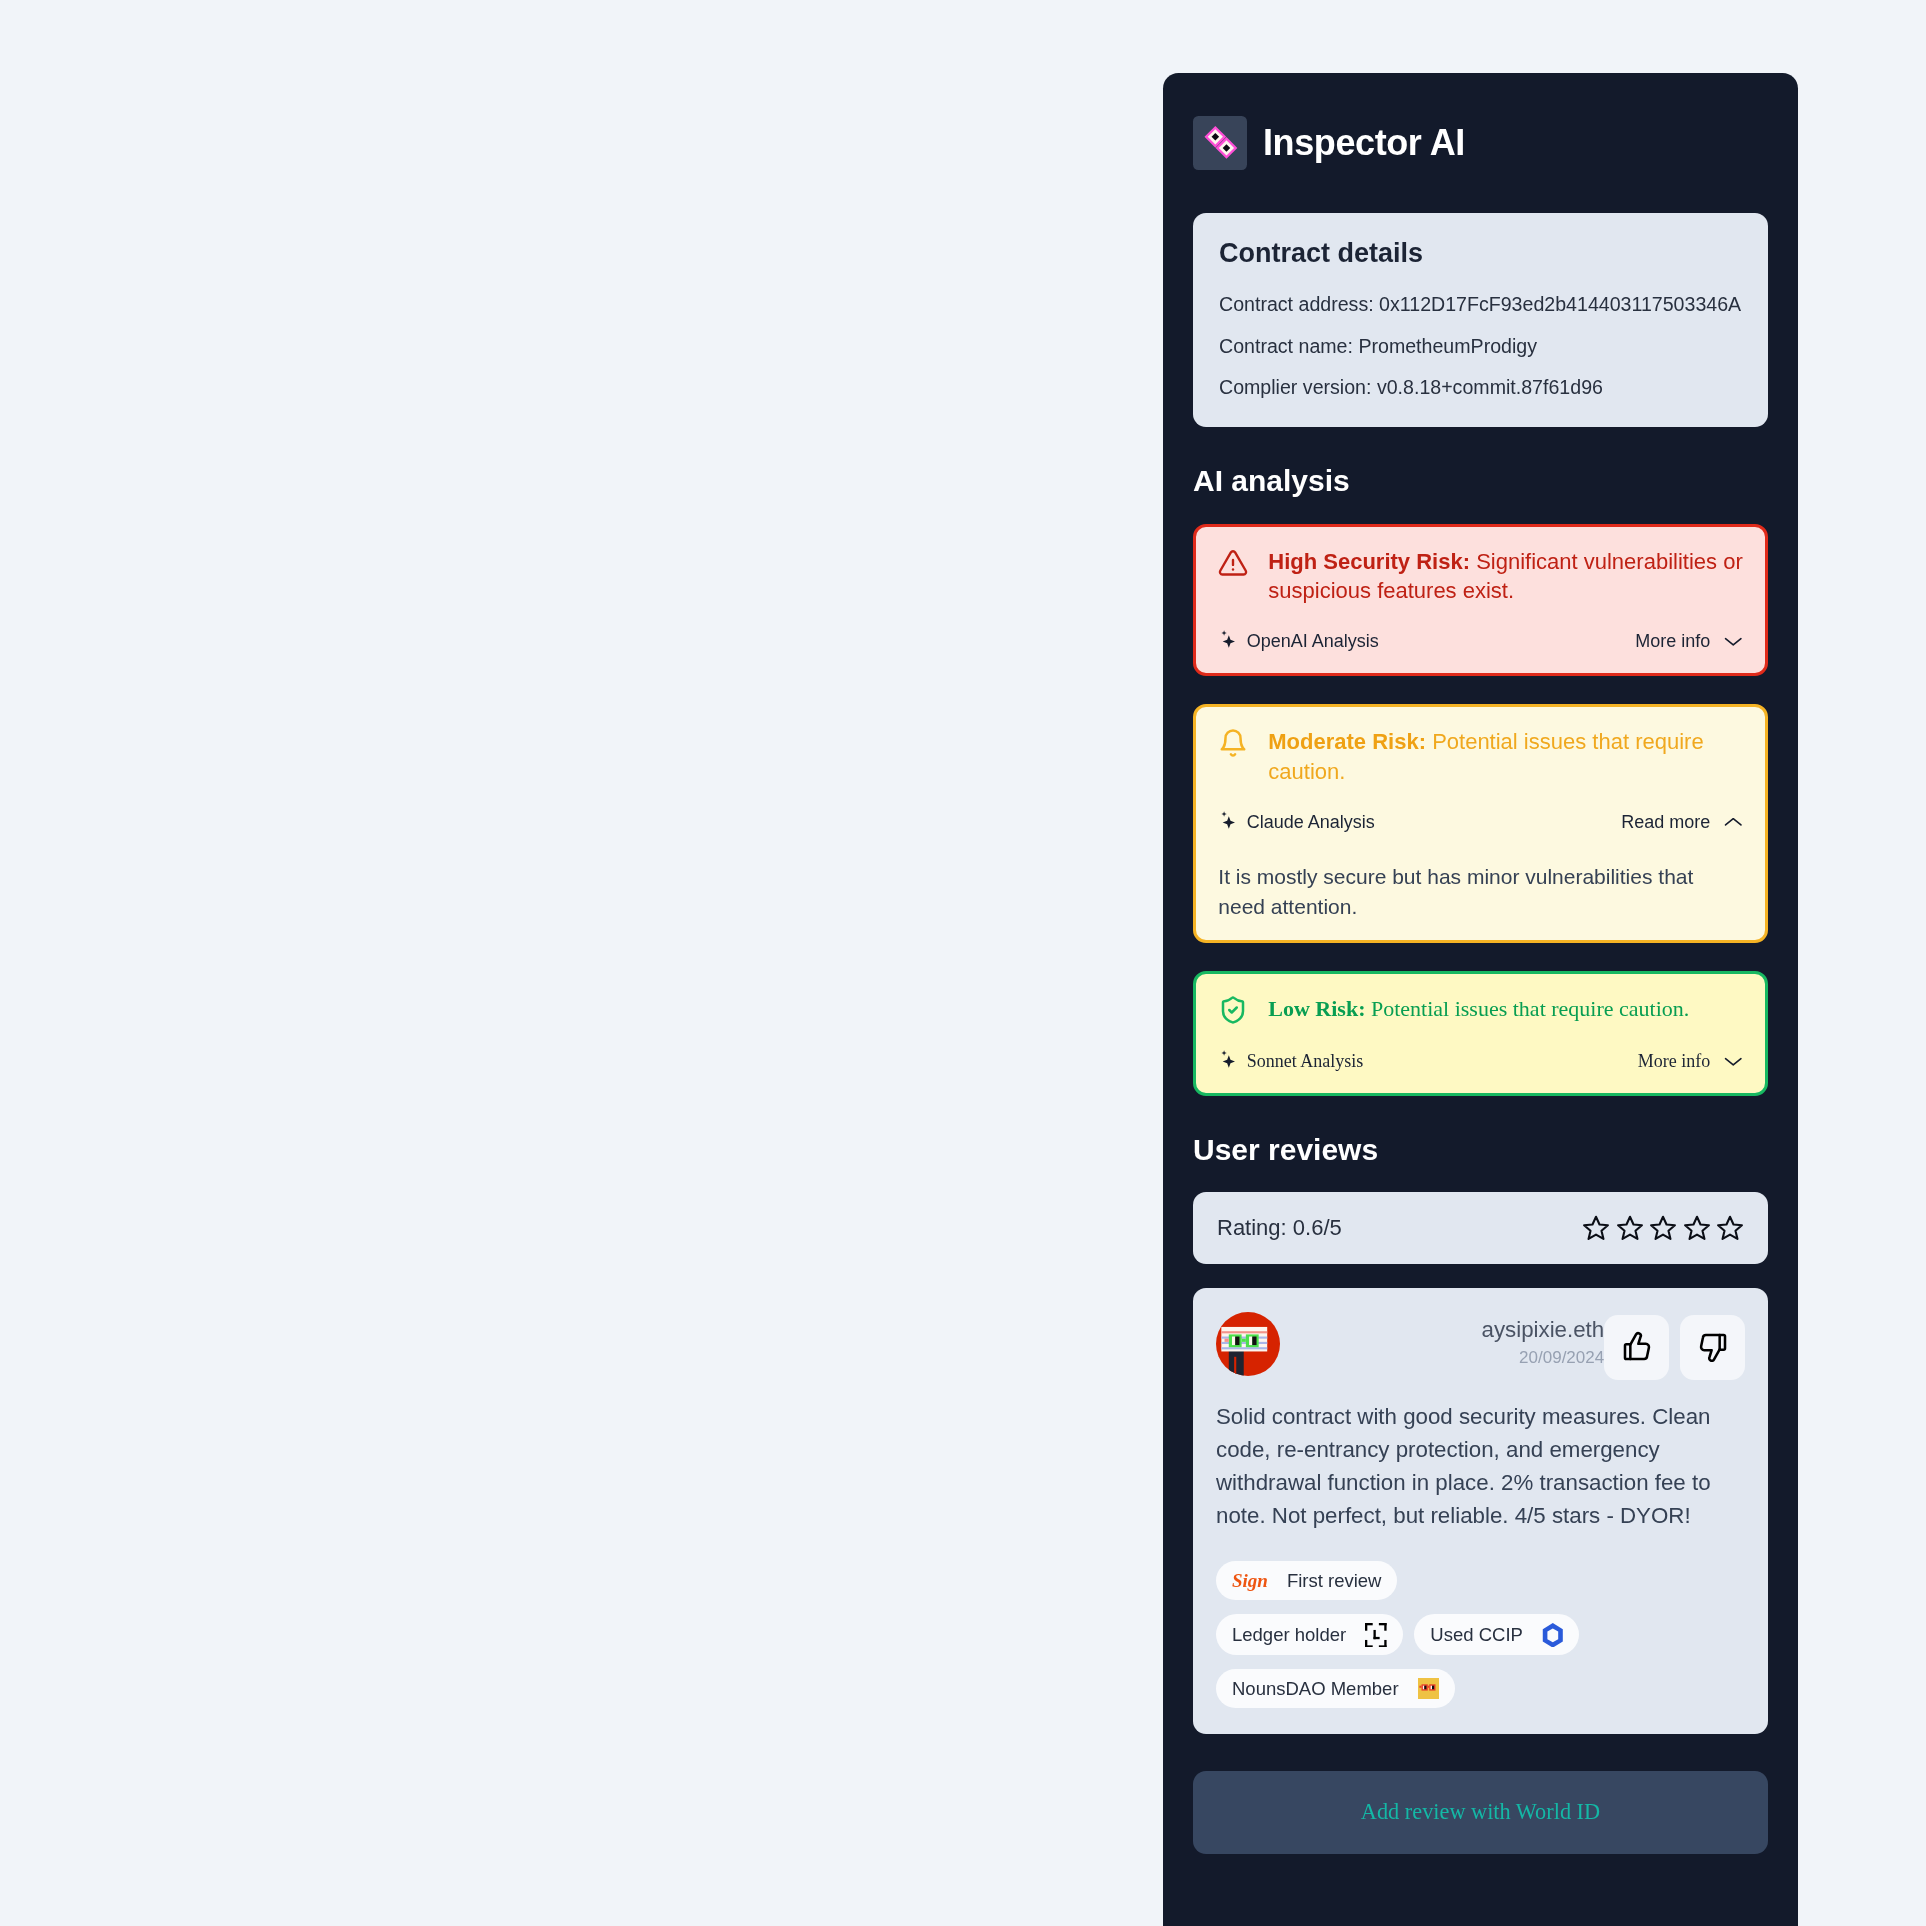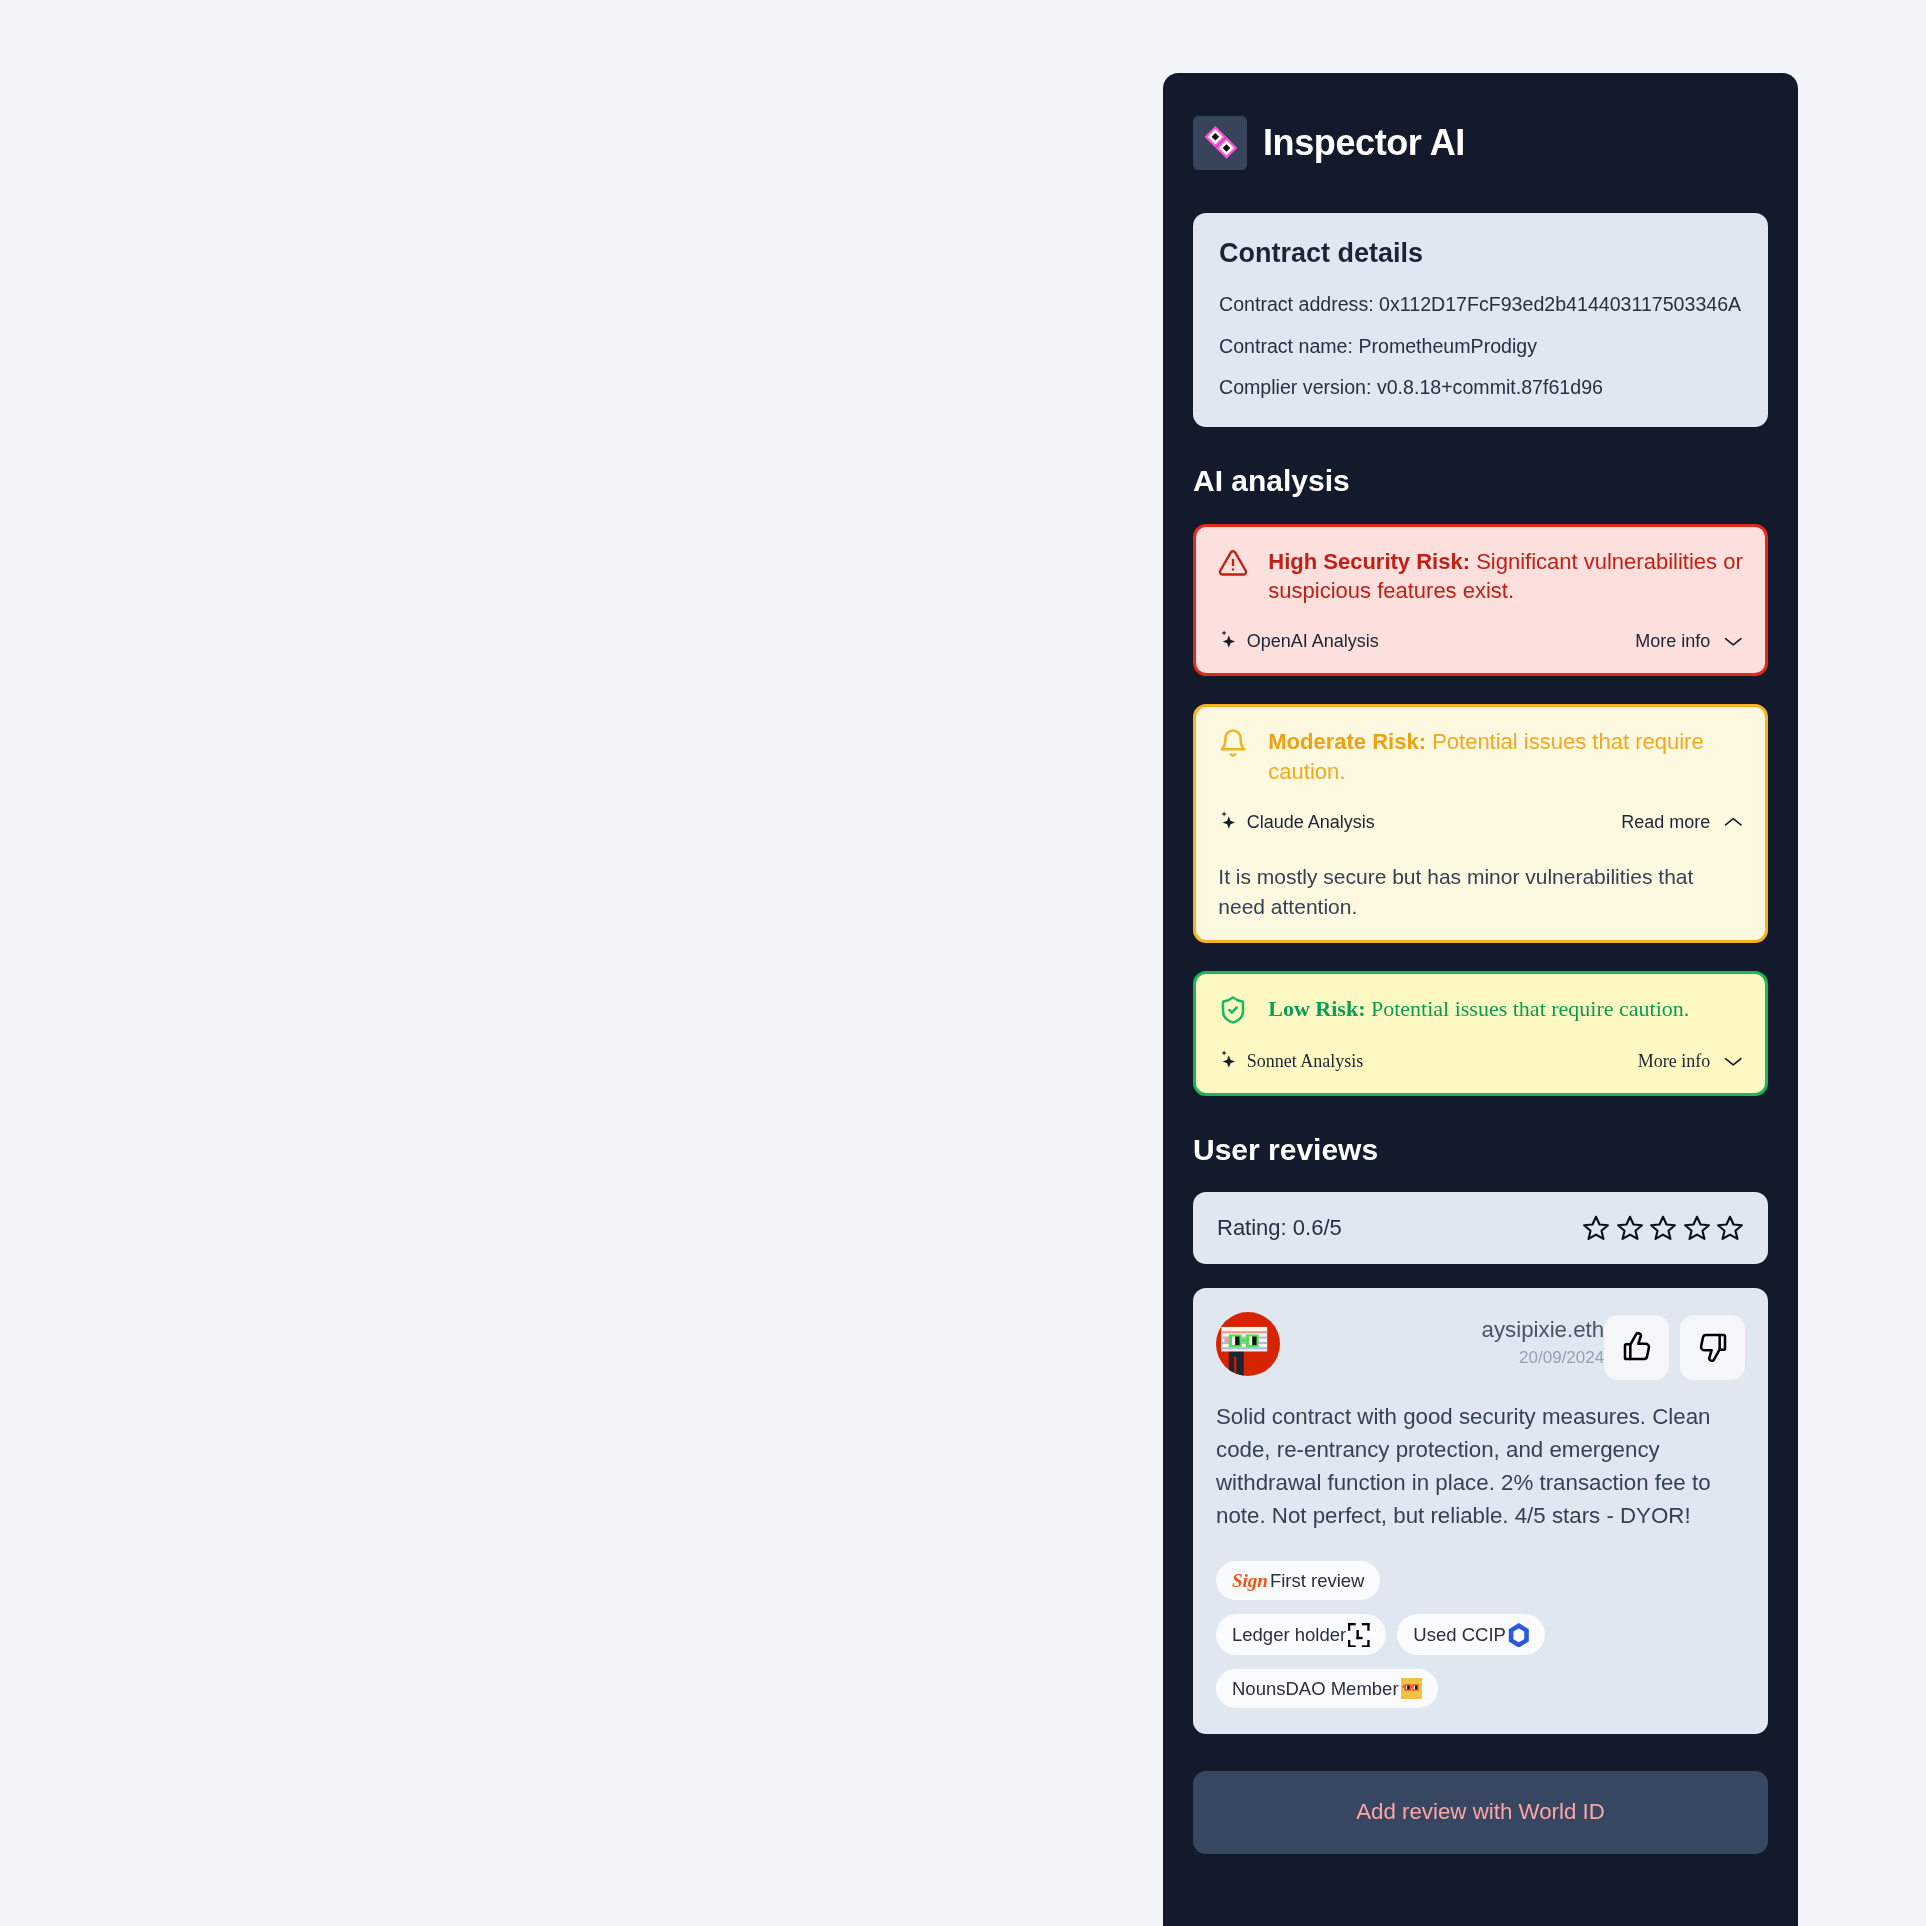--- a/index.html
+++ b/index.html
@@ -140,41 +140,41 @@
     font-size: 22.3px; line-height: 1.48; color: #354154;
   }
 
   .badge-rows { margin-top: 28px; }
   .badge-row { display: flex; gap: 11.6px; margin-bottom: 14px; }
   .badge-row:last-child { margin-bottom: 0; }
   .badge {
     background: #fafbfd;
     border-radius: 385px;
     padding: 8.5px 16px;
-    display: inline-flex; align-items: center; gap: 2px;
+    display: inline-flex; align-items: center; gap: 19px;
     font-size: 18.5px; color: #28303f;
     white-space: nowrap;
   }
   .badge-sign {
     font-family: "Liberation Serif", serif;
     font-style: italic; font-weight: bold;
     font-size: 19px; color: #ee5511;
   }
   .badge-sq { width: 21px; height: 21px; flex: 0 0 auto; }
   .badge-ledger { width: 21.6px; height: 24px; flex: 0 0 auto; }
   .badge-ccip { width: 21.6px; height: 24px; flex: 0 0 auto; }
 
   
   .primary-btn {
     margin-top: 37px;
     height: 83px;
     background: #374761;
     border-radius: 13px;
     display: flex; align-items: center; justify-content: center;
-    font-size: 22.3px; color: #fca5a5;
+    font-size: 22.3px; color: #14b8a6; font-family: Liberation Serif, serif;
   }
   .skip-btn {
     margin-top: 24px;
     text-align: center;
     font-size: 22.3px; color: #f3f6fa;
   }
 </style>
 </head>
 <body>
 

